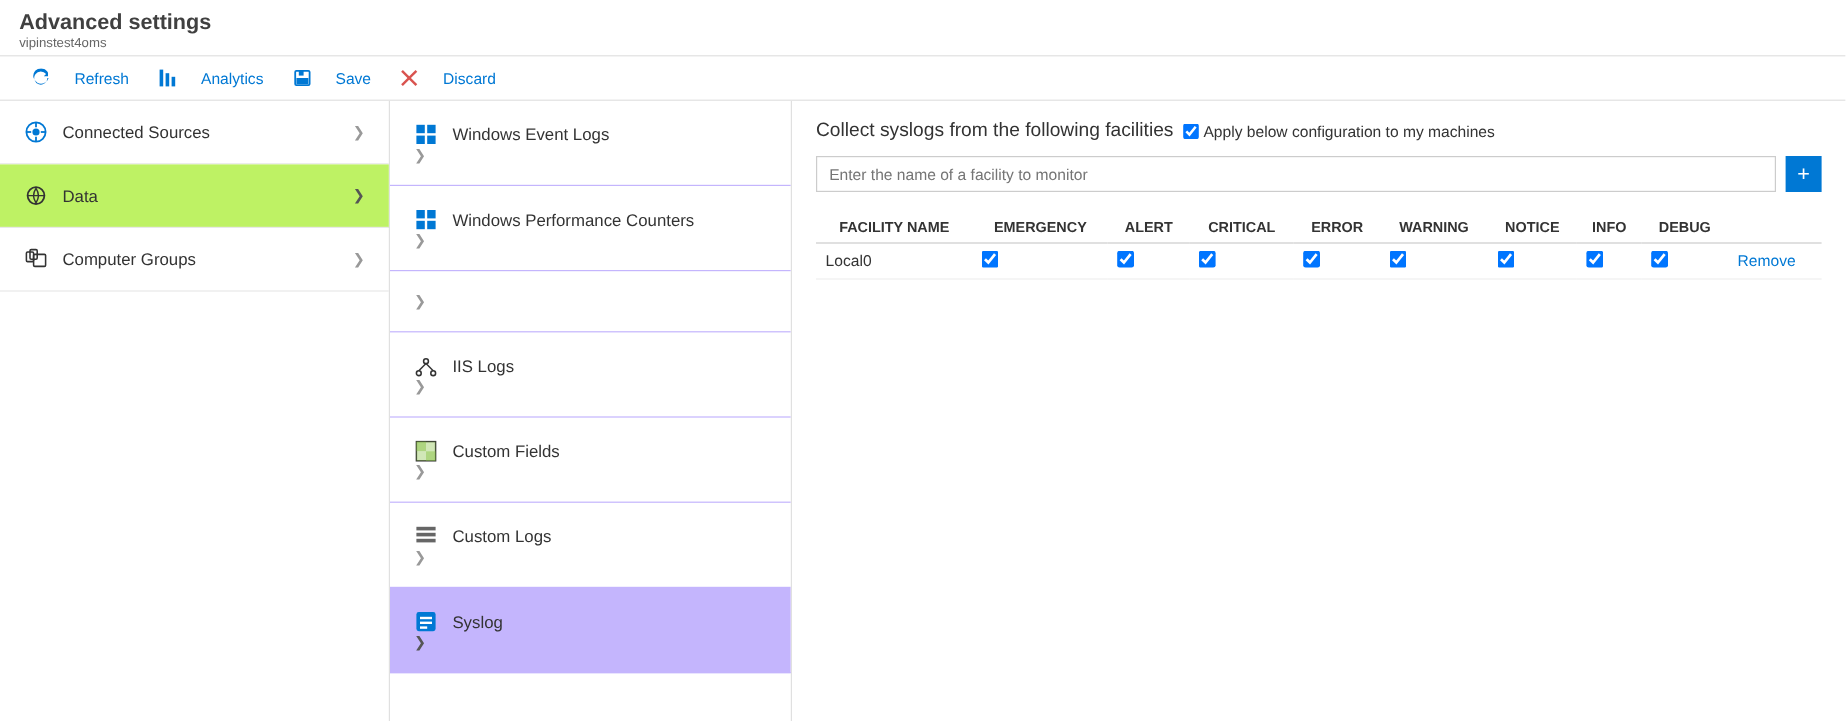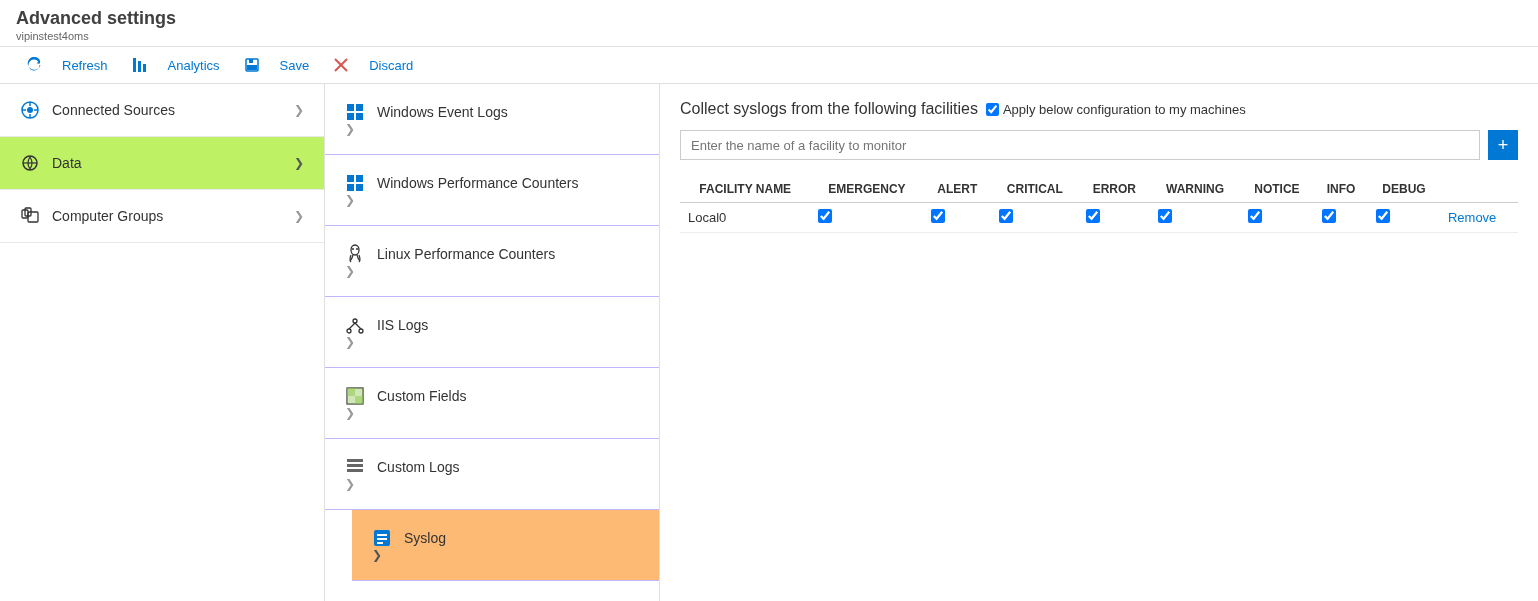--- a/index.html
+++ b/index.html
@@ -18,21 +18,21 @@
     
     .sidebar { width: 325px; border-right: 1px solid #e0e0e0; flex-shrink: 0; }
     .sidebar-item { display: flex; align-items: center; justify-content: space-between; padding: 16px 20px; cursor: pointer; border-bottom: 1px solid #e8e8e8; }
     .sidebar-item.active { background: #bef264; }
     .sidebar-item-left { display: flex; align-items: center; gap: 12px; }
     .sidebar-item-label { font-size: 14px; color: #333; }
 
     
     .middle-panel { width: 335px; border-right: 1px solid #e0e0e0; flex-shrink: 0; overflow-y: auto; }
     .menu-item { display: flex; justify-content: space-between; padding: 18px 20px; cursor: pointer; border-bottom: 1px solid #c4b5fd; flex-direction: column; }
-    .menu-item.active { background: #fdba74; margin-left: 27px; }
+    .menu-item.active { background: #c4b5fd; }
     .menu-item-left { display: flex; align-items: center; gap: 12px; }
     .menu-item-label { font-size: 14px; color: #333; }
 
     
     .right-panel { flex: 1; padding: 16px 20px; overflow-y: auto; }
     .right-header { display: flex; align-items: center; gap: 8px; margin-bottom: 12px; flex-wrap: wrap; }
     .right-header-text { font-size: 16px; color: #333; }
     .apply-label { display: flex; align-items: center; gap: 4px; font-size: 13px; color: #333; }
 
     .facility-input-row { display: flex; align-items: center; gap: 8px; margin-bottom: 16px; }
@@ -156,30 +156,20 @@
           <rect x="11" y="2" width="7" height="7" fill="#0078d4"></rect>
           <rect x="2" y="11" width="7" height="7" fill="#0078d4"></rect>
           <rect x="11" y="11" width="7" height="7" fill="#0078d4"></rect>
         </svg>
         <span class="menu-item-label">Windows Performance Counters</span>
       </div>
       <span style="color:#999; font-size:12px;">❯</span>
     </div>
 
     <div class="menu-item">
-      <div class="menu-item-left">
-        <svg width="20" height="20" viewBox="0 0 20 20">
-          <ellipse cx="10" cy="6" rx="4" ry="5" fill="none" stroke="#333" stroke-width="1.3"></ellipse>
-          <circle cx="8" cy="5" r="1" fill="#333"></circle>
-          <circle cx="12" cy="5" r="1" fill="#333"></circle>
-          <path d="M6 11 Q4 16 6 18 M14 11 Q16 16 14 18" stroke="#333" stroke-width="1.2" fill="none"></path>
-          <path d="M8 11 Q7 15 5 17 M12 11 Q13 15 15 17" stroke="#333" stroke-width="1.2" fill="none"></path>
-        </svg>
-        <span class="menu-item-label">Linux Performance Counters</span>
-      </div>
       <span style="color:#999; font-size:12px;">❯</span>
     </div>
 
     <div class="menu-item">
       <div class="menu-item-left">
         <svg width="20" height="20" viewBox="0 0 20 20">
           <circle cx="10" cy="6" r="2" fill="none" stroke="#333" stroke-width="1.3"></circle>
           <circle cx="4" cy="16" r="2" fill="none" stroke="#333" stroke-width="1.3"></circle>
           <circle cx="16" cy="16" r="2" fill="none" stroke="#333" stroke-width="1.3"></circle>
           <line x1="10" y1="8" x2="4" y2="14" stroke="#333" stroke-width="1.2"></line>

